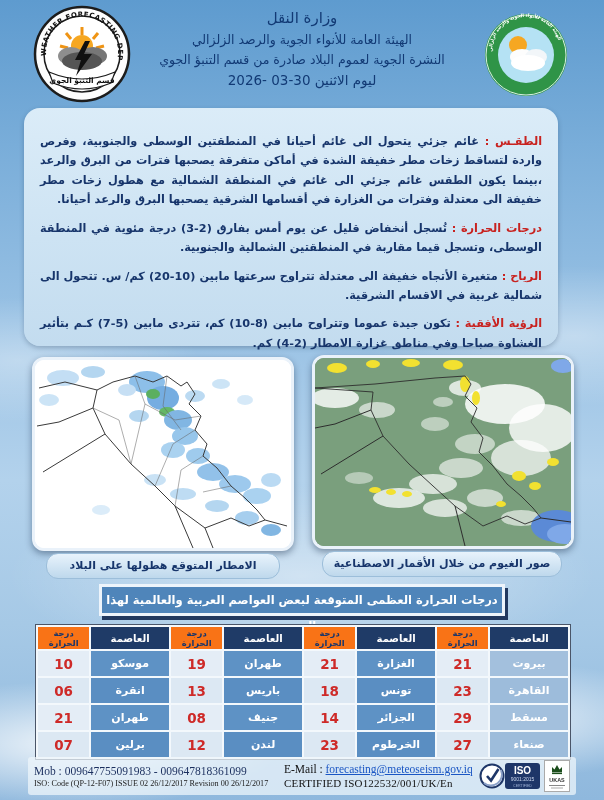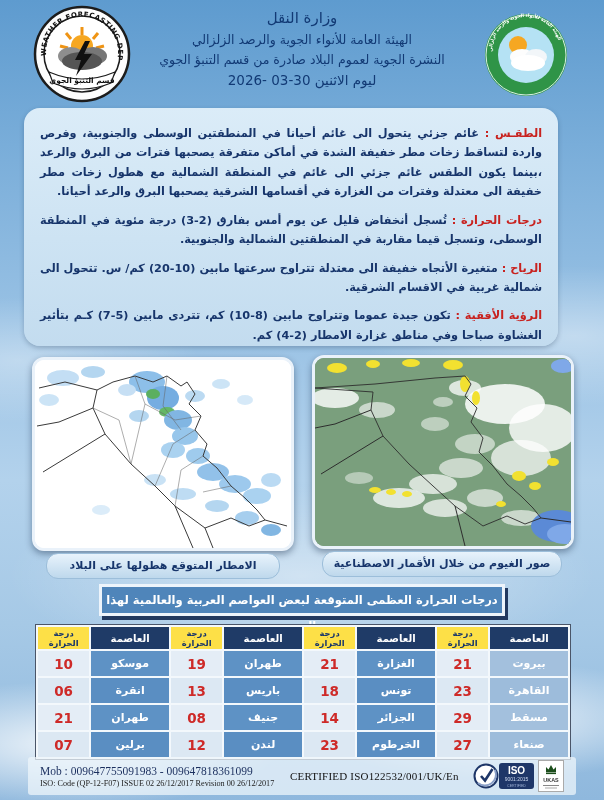--- a/index.html
+++ b/index.html
@@ -17,21 +17,21 @@
   .hdr .l1{font-size:15px;margin:0 0 5px;}
   .hdr .l2,.hdr .l3{font-size:12.5px;margin:0 0 5px;}
   .hdr .l4{font-size:13.5px;margin:0;direction:rtl;}
   .hdr .l4 .dt{direction:ltr;unicode-bidi:isolate;display:inline-block;}
   .logo{position:absolute;}
   .logo-left{left:33px;top:5px;}
   .logo-right{left:484px;top:13px;}
   
   .panel{position:absolute;left:24px;top:108px;width:534px;height:238px;box-sizing:border-box;
     background:linear-gradient(180deg,#dbecf8 0%,#cde3f3 55%,#c3dcef 100%);
-    border-radius:16px;padding:16px 16px 8px;direction:rtl;text-align:justify;
+    border-radius:16px;padding:24px 16px 8px;direction:rtl;text-align:justify;
     box-shadow:0 2px 5px rgba(10,30,60,.25);}
   .fpara{margin:0 0 9px;font-size:11.3px;line-height:1.72;font-weight:bold;color:#17356b;}
   .plabel{color:#c8221f;}
   
   .map-box{position:absolute;border:3px solid #eaf2fa;border-radius:12px;overflow:hidden;
     box-shadow:0 3px 7px rgba(5,25,55,.4);}
   .map-precip{left:32px;top:357px;width:256px;height:188px;background:#fff;}
   .map-sat{left:312px;top:355px;width:256px;height:188px;background:#7fa37f;}
   .caption{position:absolute;height:24px;line-height:24px;text-align:center;border-radius:12px;
     background:linear-gradient(180deg,#e8f3fc,#bed8ec);border:1px solid #9cbeda;
@@ -42,31 +42,31 @@
   .tbl-title{position:absolute;left:99px;top:584px;width:400px;height:26px;line-height:26px;
     background:#4f85ba;border:3px solid #edf4fb;box-shadow:3px 4px 0 rgba(18,40,80,.9);
     color:#fff;font-weight:bold;font-size:11.5px;text-align:center;direction:rtl;}
   
   .tbl-wrap{position:absolute;left:35px;top:624px;width:534px;border:1px solid #4a5568;background:#f3f8fc;}
   table.temps{border-collapse:separate;border-spacing:2px;width:100%;direction:rtl;}
   table.temps th,table.temps td{text-align:center;vertical-align:middle;padding:0;}
   table.temps th{height:22px;font-weight:bold;}
   table.temps td{height:25px;}
   th.cap-h{background:#1f3b67;color:#fff;font-size:10px;width:70px;}
-  th.temp-h{background:#fde047;color:#17356b;font-size:8.4px;width:46px;}
+  th.temp-h{background:#f97316;color:#17356b;font-size:8.4px;width:46px;}
   td.capital{background:#5e92c5;color:#fff;font-size:11px;font-weight:bold;}
   td.capital.first{background:#a3c0dd;}
   td.temp{background:#e4edf6;color:#ce2a28;font-size:13.5px;font-weight:bold;}
   tr.alt td.temp{background:#dce8f3;}
   tr.alt td.capital{background:#5a8ec2;}
   tr.alt td.capital.first{background:#9dbcdb;}
   
   .footer{position:absolute;left:28px;top:757px;width:548px;height:38px;
     background:rgba(238,245,251,.74);border-radius:3px;display:flex;align-items:center;
-    padding:0 12px;box-sizing:border-box;font-family:"Liberation Serif",serif;}
+    padding:0 6px;box-sizing:border-box;font-family:"Liberation Serif",serif;}
   .f-left{width:250px;}
   .f-right{flex:1;padding-right:2px;}
   .mob{font-size:11.5px;color:#1b2f5e;margin:0 0 2px;}
   .isoline{font-size:8.2px;color:#1c1c1c;margin:0;white-space:nowrap;}
   .emailline{font-size:11.5px;color:#111;margin:0 0 2px;}
   .emailline a{color:#1a56c4;}
   .cert{font-size:11px;color:#111;margin:0;letter-spacing:.2px;}
   .badges{display:flex;align-items:center;gap:3px;}
 </style>
 </head>
@@ -304,20 +304,21 @@
     </tbody>
       </table>
   </div>
 
   <div class="footer">
     <div class="f-left">
       <p class="mob">Mob : 009647755091983 - 009647818361099</p>
       <p class="isoline">ISO: Code (QP-12-F07)   ISSUE 02   26/12/2017 Revision   00   26/12/2017</p>
     </div>
     <div class="f-right">
+      <p class="emailline"><span>E-Mail : </span><a href="#">forecasting@meteoseism.gov.iq</a></p>
       <p class="cert">CERTIFIED ISO122532/001/UK/En</p>
     </div>
     <div class="badges">
       <svg width="62" height="30" viewBox="0 0 62 30">
         <circle cx="13" cy="15" r="11.5" fill="#fff" stroke="#1e3668" stroke-width="2"></circle>
         <path d="M5,22 A11,11 0 0 0 22,9" fill="none" stroke="#8aa0c8" stroke-width="2"></path>
         <polyline points="8,15 12,19.5 19.5,8" fill="none" stroke="#1e3668" stroke-width="2.6"></polyline>
         <rect x="26" y="2" width="35" height="26" rx="3" fill="#1e3668"></rect>
         <text x="43.5" y="13" text-anchor="middle" font-size="10" font-weight="bold" fill="#fff" font-family="Liberation Sans, sans-serif">ISO</text>
         <text x="43.5" y="20" text-anchor="middle" font-size="5" fill="#cdd8ee" font-family="Liberation Sans, sans-serif">9001:2015</text>

